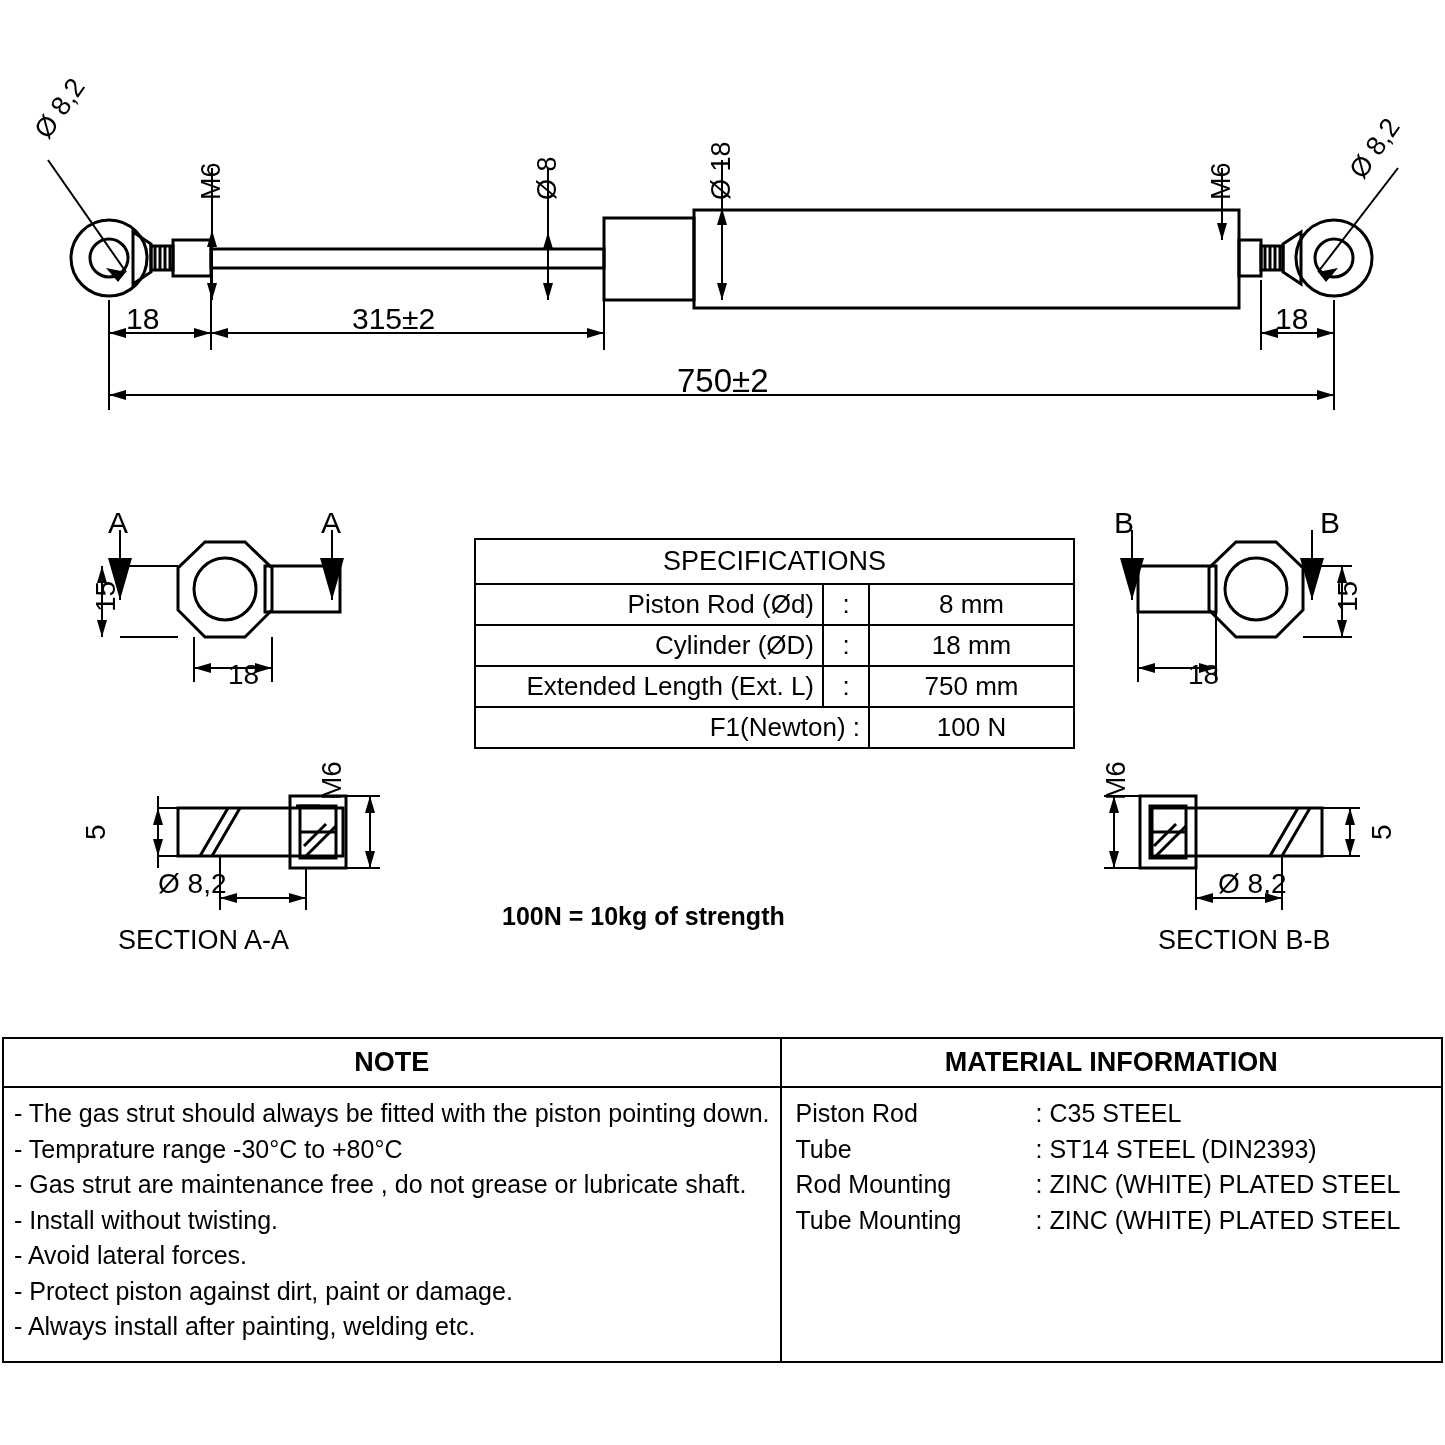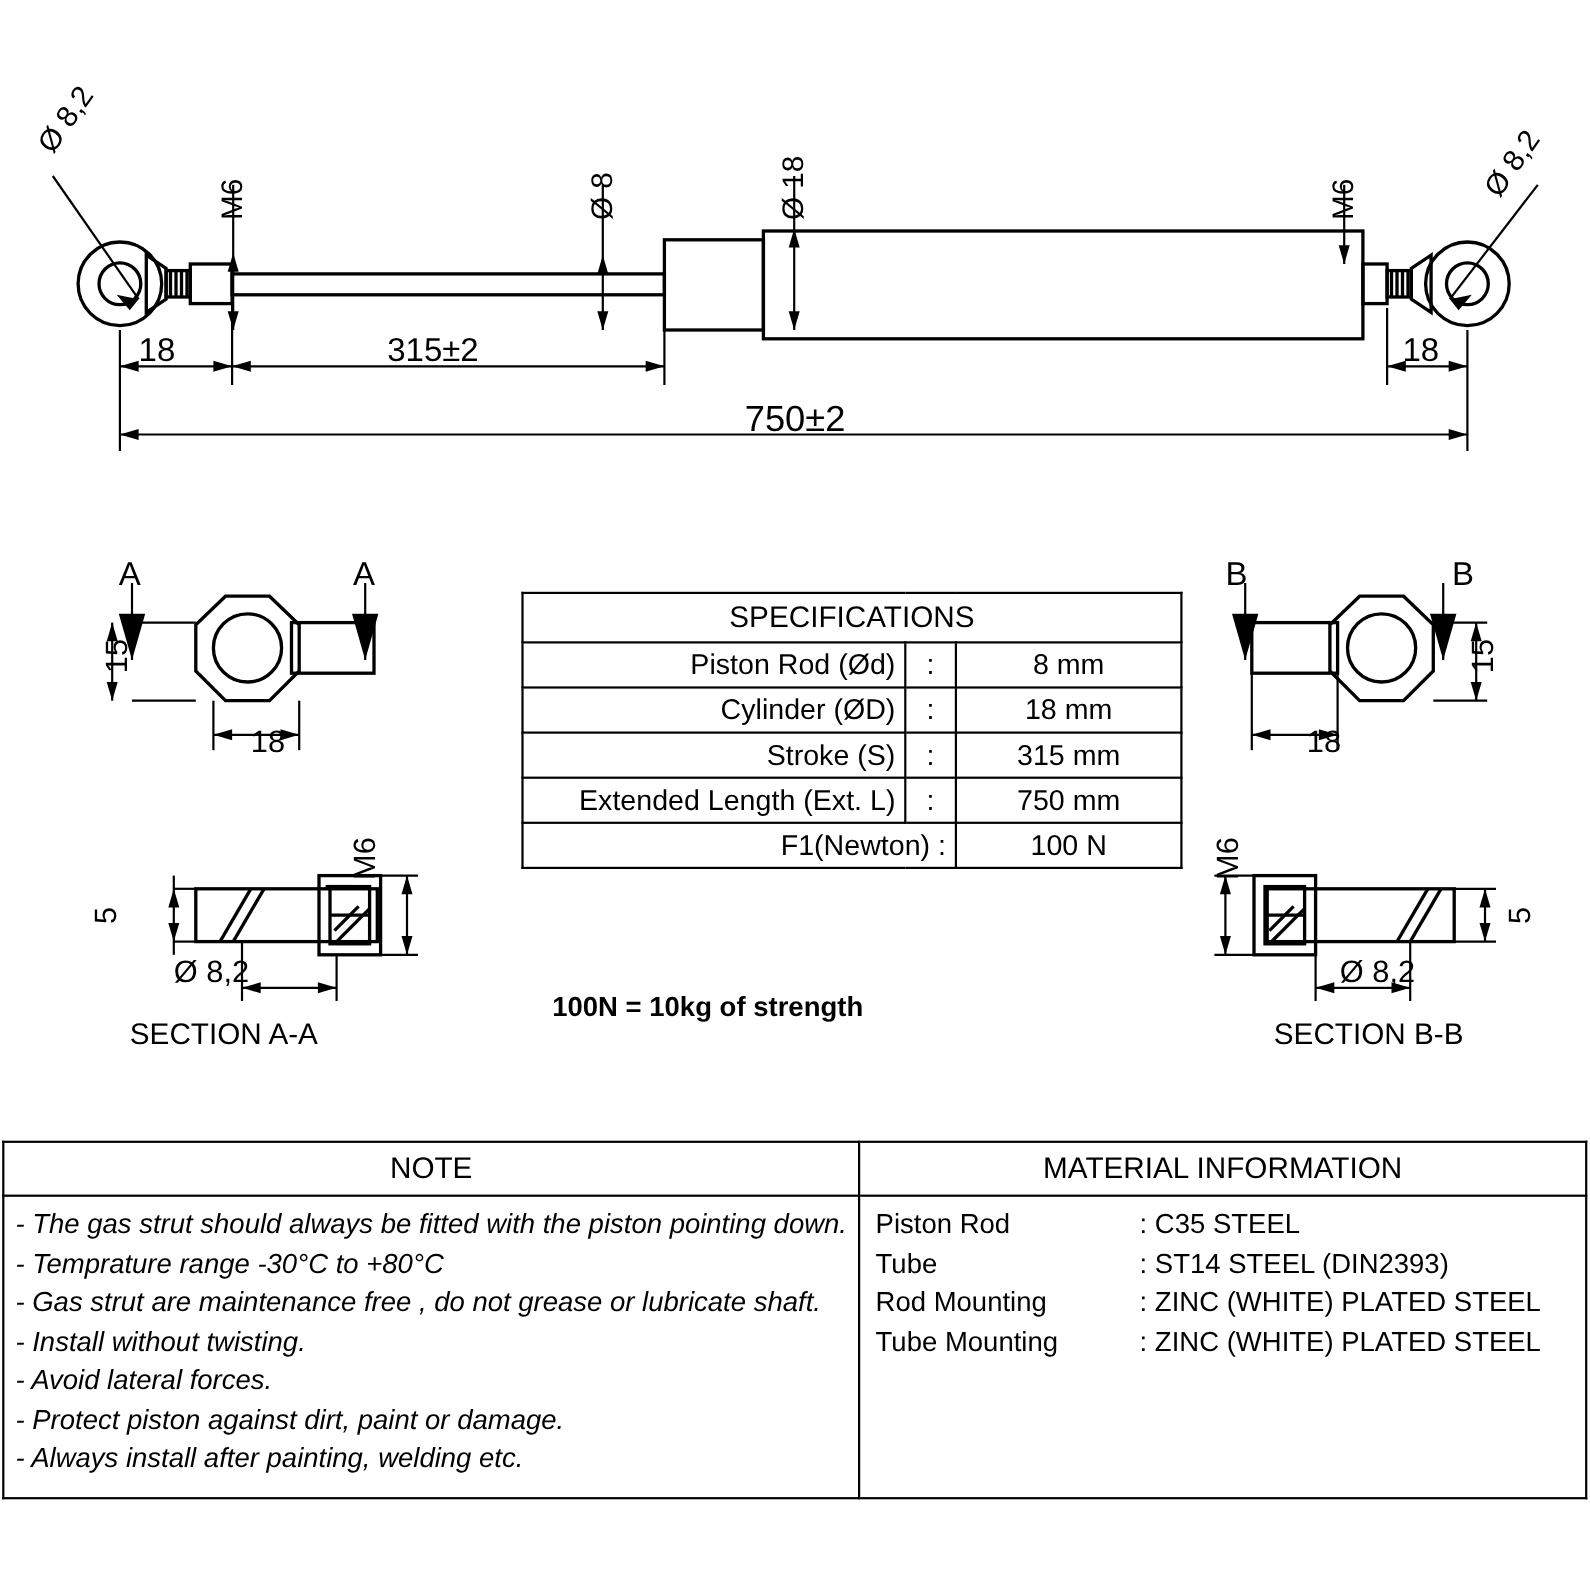--- a/index.html
+++ b/index.html
@@ -31,25 +31,25 @@
   
   #simple-method { position:absolute; left:502px; top:900px; font-size:25px; line-height:1.30; }
   #simple-method .b { font-weight:bold; }
 
   
   #bottom-table {
     position:absolute; left:2px; top:1037px; width:1441px;
     border-collapse:collapse; font-size:25px;
   }
   #bottom-table th {
-    border:2px solid #000; font-size:27px; font-weight:normal; padding:8px 0; text-align:center;
+    border:2px solid #000; font-size:27px; font-weight:bold; padding:8px 0; text-align:center;
   }
   #bottom-table td { border:2px solid #000; vertical-align:top; padding:8px 10px 16px 10px; }
   #bottom-table ul { margin:0; padding:0; list-style:none; }
-  #bottom-table li { line-height:1.42; white-space:nowrap;font-style:italic; }
+  #bottom-table li { line-height:1.42; white-space:nowrap; }
   .mat-row { display:flex; line-height:1.42; }
   .mat-name { width:240px; }
   .mat-val { }
   .section-caption { font-size:27px; }
 </style>
 </head>
 <body>
 
 <svg class="abs" style="left:0;top:0;" width="1445" height="460" viewBox="0 0 1445 460">
   <g fill="none" stroke="#000" stroke-width="3">
@@ -313,25 +313,20 @@
   </tr>
   <tr>
     <td class="name">Piston Rod (Ød)</td>
     <td class="colon">:</td>
     <td class="val">8 mm</td>
   </tr>
   <tr>
     <td class="name">Cylinder (ØD)</td>
     <td class="colon">:</td>
     <td class="val">18 mm</td>
-  </tr>
-  <tr>
-    <td class="name">Stroke (S)</td>
-    <td class="colon">:</td>
-    <td class="val">315 mm</td>
   </tr>
   <tr>
     <td class="name">Extended Length (Ext. L)</td>
     <td class="colon">:</td>
     <td class="val">750 mm</td>
   </tr>
   <tr>
     <td class="name" colspan="2">F1(Newton)  :</td>
     <td class="val">100 N</td>
   </tr>

